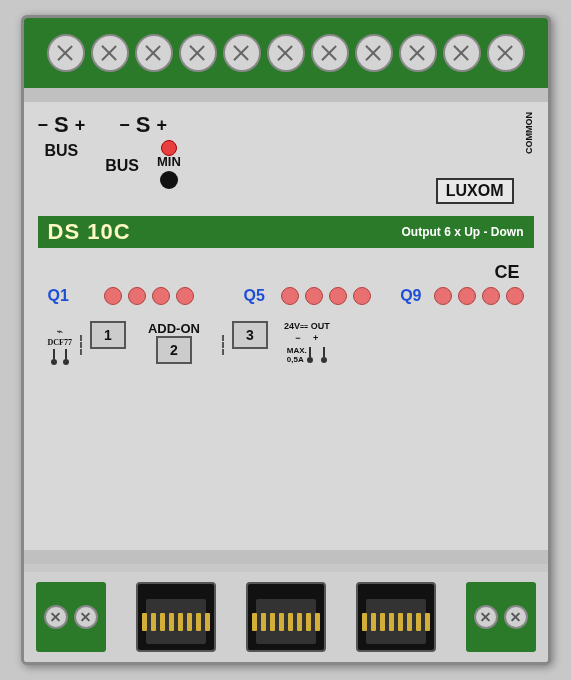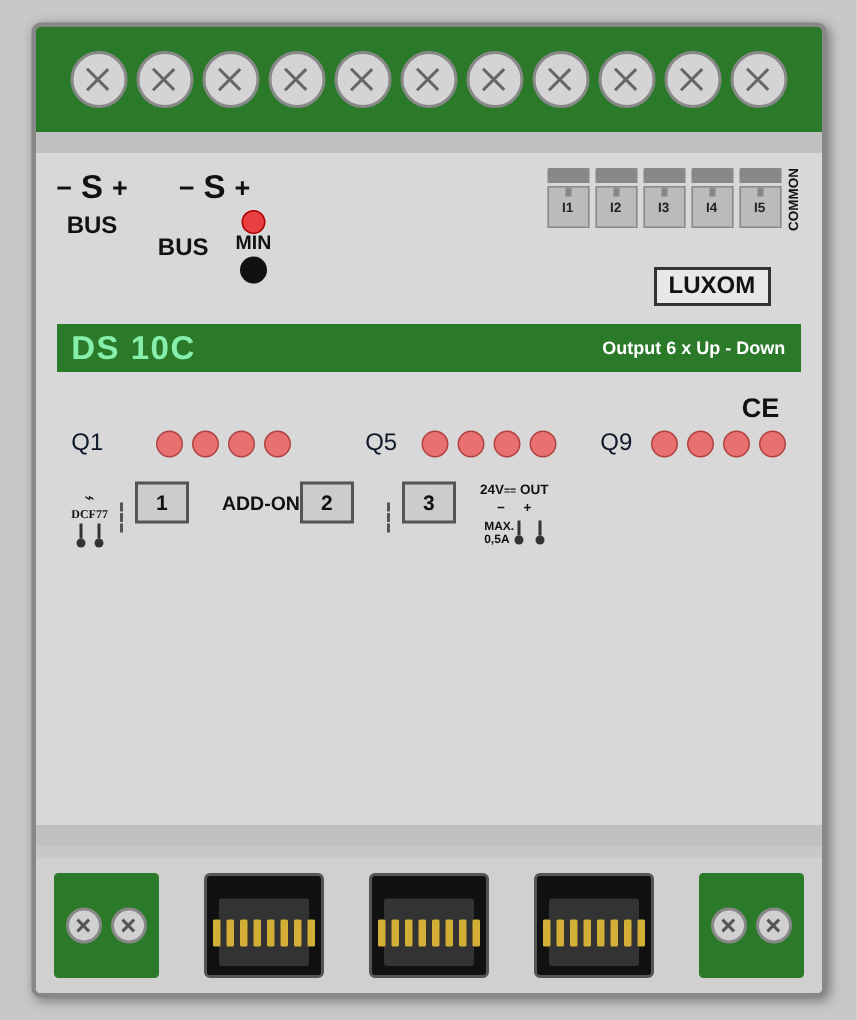--- a/index.html
+++ b/index.html
@@ -195,21 +195,21 @@
       height: 32px;
       display: flex;
       align-items: center;
       padding: 0 10px;
       margin: 6px 0;
       position: relative;
     }
     .device-name {
       font-size: 22px;
       font-weight: bold;
-      color: #86efac;
+      color: #fef9c3;
       letter-spacing: 1px;
     }
     .output-label {
       position: absolute;
       right: 10px;
       font-size: 12px;
       font-weight: bold;
       color: #ffffff;
     }
 
@@ -220,22 +220,22 @@
       flex-direction: column;
       gap: 0;
     }
     .q-row {
       display: flex;
       align-items: center;
       margin-bottom: 4px;
     }
     .q-label {
       font-size: 16px;
-      font-weight: normal;
-      color: #0f172a;
+      font-weight: bold;
+      color: #1d4ed8;
       width: 28px;
     }
     .dots-row {
       display: flex;
       gap: 6px;
       align-items: center;
     }
     .pink-dot {
       width: 18px;
       height: 18px;
@@ -411,47 +411,20 @@
           <div class="min-area">
             <div class="red-dot"></div>
             <div class="min-label">MIN</div>
             <div class="black-dot"></div>
           </div>
         </div>
       </div>
 
       <div class="right-terminals">
         <div style="display:flex;align-items:flex-start;">
-          <div>
-
-            <div style="display:flex;gap:4px;margin-bottom:2px;">
-              <div style="width:28px;height:10px;background:#888;border-radius:1px 1px 0 0;"></div>
-              <div style="width:28px;height:10px;background:#888;border-radius:1px 1px 0 0;"></div>
-              <div style="width:28px;height:10px;background:#888;border-radius:1px 1px 0 0;"></div>
-              <div style="width:28px;height:10px;background:#888;border-radius:1px 1px 0 0;"></div>
-              <div style="width:28px;height:10px;background:#888;border-radius:1px 1px 0 0;"></div>
-            </div>
-            <div class="terminals-row">
-              <div class="small-terminal">
-                  <span style="font-size:9px;font-weight:bold;">I1</span>
-                </div>
-              <div class="small-terminal">
-                  <span style="font-size:9px;font-weight:bold;">I2</span>
-                </div>
-              <div class="small-terminal">
-                  <span style="font-size:9px;font-weight:bold;">I3</span>
-                </div>
-              <div class="small-terminal">
-                  <span style="font-size:9px;font-weight:bold;">I4</span>
-                </div>
-              <div class="small-terminal">
-                  <span style="font-size:9px;font-weight:bold;">I5</span>
-                </div>
-            </div>
-          </div>
           <div class="common-label">COMMON</div>
         </div>
         <div style="margin-top:20px;display:flex;justify-content:flex-end;">
           <div class="luxom-box">LUXOM</div>
         </div>
       </div>
     </div>
 
     <div class="name-bar">
       <span class="device-name">DS 10C</span>
@@ -511,21 +484,21 @@
         </div>
 
         <div style="display:flex;flex-direction:column;align-items:center;margin-right:8px;margin-top:14px;">
           <div style="height:20px;border-left:2px dashed #555;"></div>
         </div>
 
         <div style="display:flex;flex-direction:column;align-items:center;margin-right:22px;">
           <div class="box-label">1</div>
         </div>
 
-        <div style="display:flex;flex-direction:row;align-items:center;margin-right:22px;">
+        <div style="display:flex;flex-direction:column;align-items:center;margin-right:22px;">
           <div class="add-on-label">ADD-ON</div>
           <div class="box-label">2</div>
         </div>
 
         <div style="display:flex;flex-direction:column;align-items:center;margin-right:8px;margin-top:14px;">
           <div style="height:20px;border-left:2px dashed #555;"></div>
         </div>
         <div style="display:flex;flex-direction:column;align-items:center;margin-right:16px;">
           <div class="box-label">3</div>
         </div>

